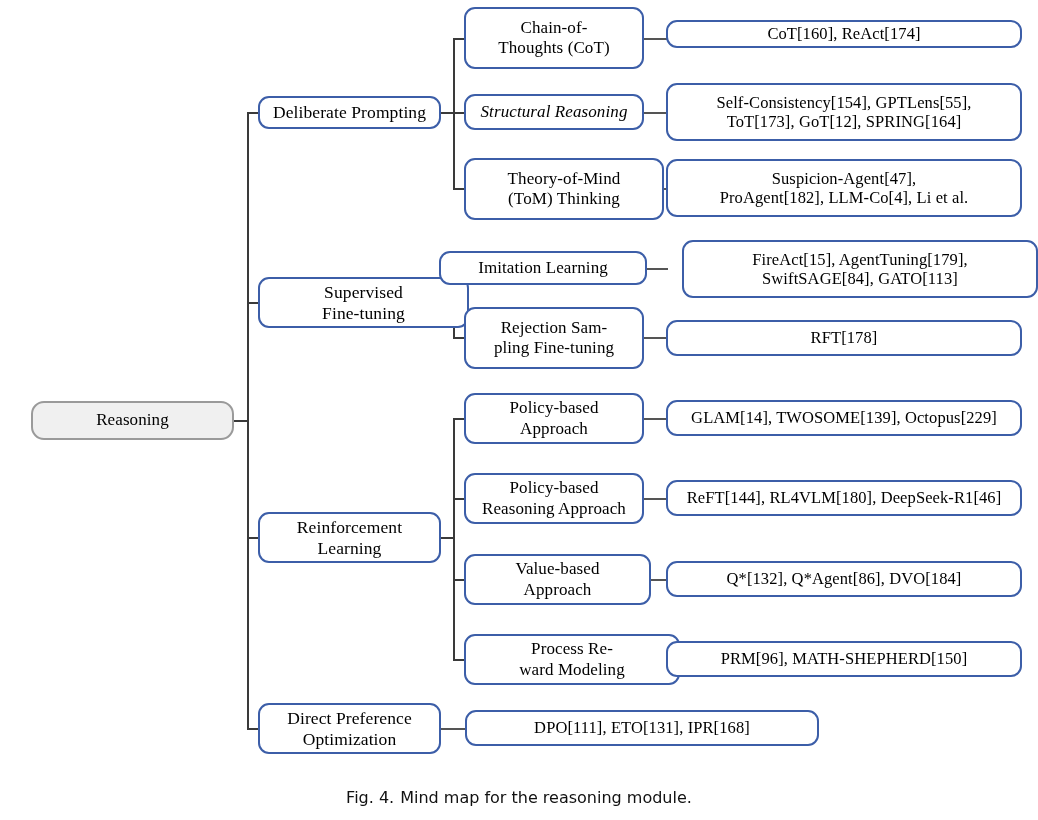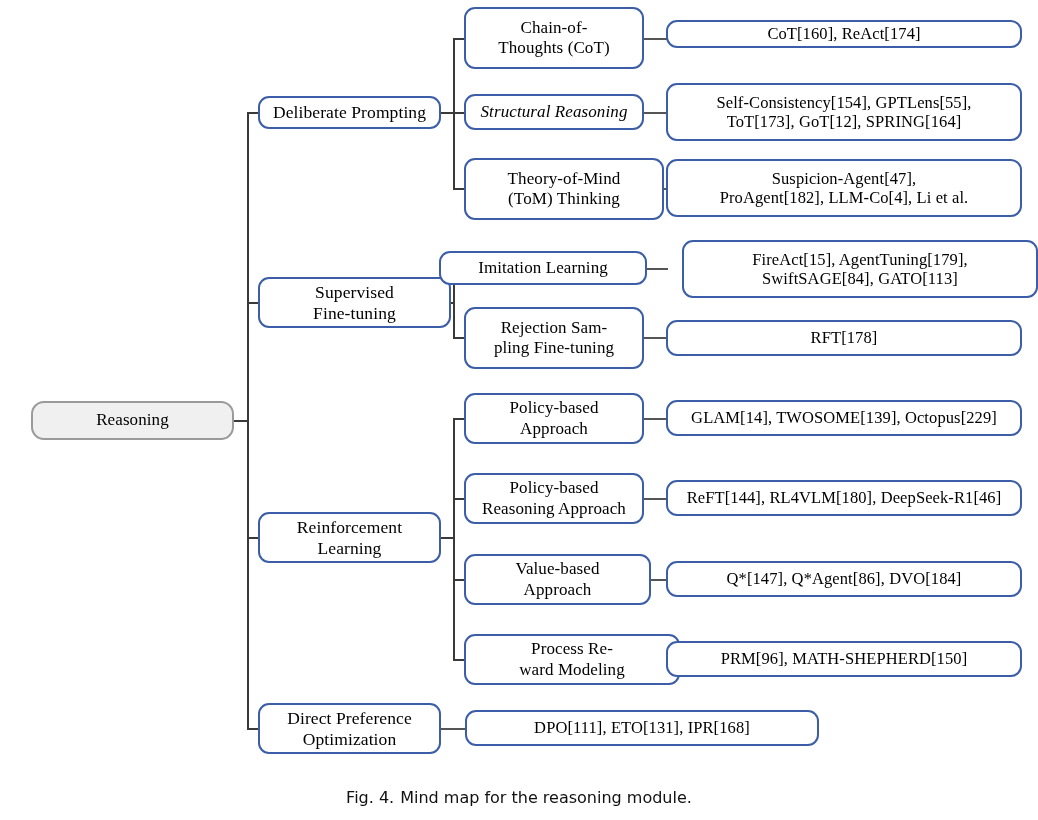--- a/index.html
+++ b/index.html
@@ -136,21 +136,21 @@
 
   <div class="node lvl2" style="left:464px; top:158px; width:200px; height:62px;">
     <span class="txt">Theory-of-Mind
 (ToM) Thinking</span>
   </div>
   <div class="node leaf" style="left:666px; top:159px; width:356px; height:58px;">
     <span class="txt">Suspicion-Agent[47],
 ProAgent[182], LLM-Co[4], Li et al.</span>
   </div>
 
-  <div class="node lvl1" style="left:258px; top:277px; width:193px; height:51px;">
+  <div class="node lvl1" style="left:258px; top:277px; width:211px; height:51px;">
     <span class="txt">Supervised
 Fine-tuning</span>
   </div>
 
   <div class="node lvl2" style="left:439px; top:251px; width:208px; height:34px;">
     <span class="txt">Imitation Learning</span>
   </div>
   <div class="node leaf" style="left:666px; top:240px; width:356px; height:58px;margin-left:16px;">
     <span class="txt">FireAct[15], AgentTuning[179],
 SwiftSAGE[84], GATO[113]</span>
@@ -183,21 +183,21 @@
   </div>
   <div class="node leaf" style="left:666px; top:480px; width:356px; height:36px;">
     <span class="txt">ReFT[144], RL4VLM[180], DeepSeek-R1[46]</span>
   </div>
 
   <div class="node lvl2" style="left:464px; top:554px; width:187px; height:51px;">
     <span class="txt">Value-based
 Approach</span>
   </div>
   <div class="node leaf" style="left:666px; top:561px; width:356px; height:36px;">
-    <span class="txt">Q*[147], Q*Agent[86], DVO[184]</span>
+    <span class="txt">Q*[132], Q*Agent[86], DVO[184]</span>
   </div>
 
   <div class="node lvl2" style="left:464px; top:634px; width:216px; height:51px;">
     <span class="txt">Process Re-
 ward Modeling</span>
   </div>
   <div class="node leaf" style="left:666px; top:641px; width:356px; height:36px;">
     <span class="txt">PRM[96], MATH-SHEPHERD[150]</span>
   </div>
 

